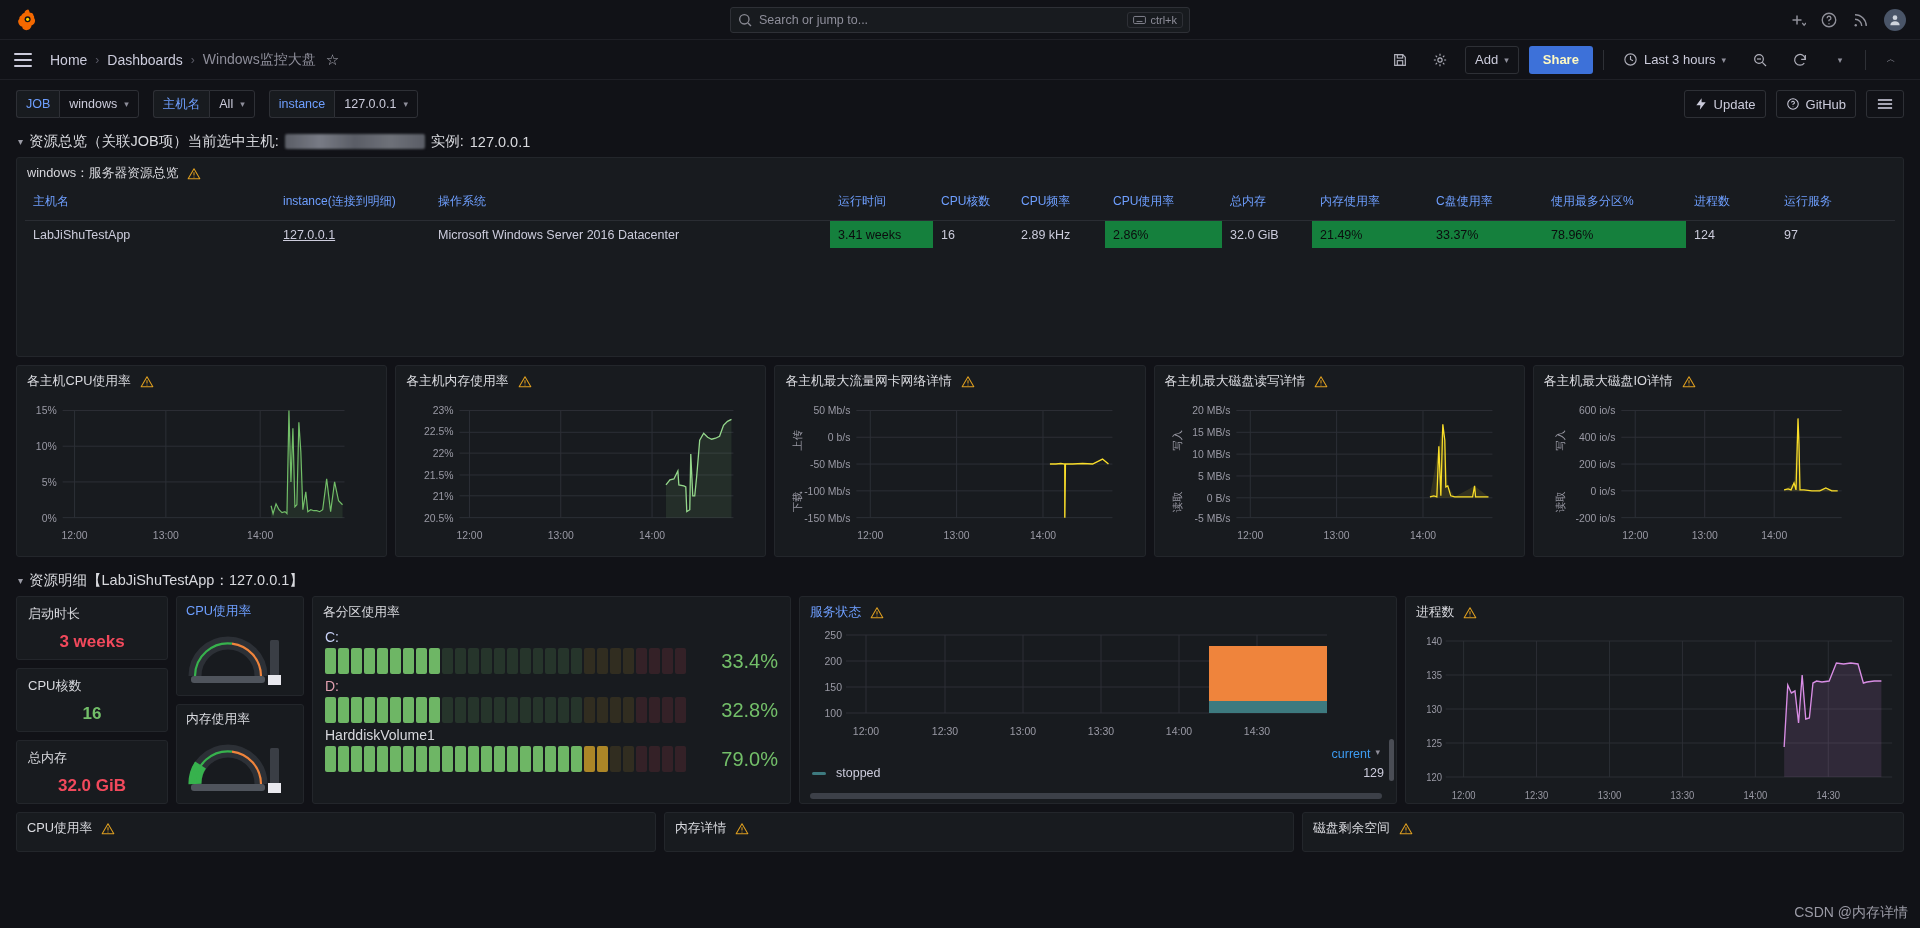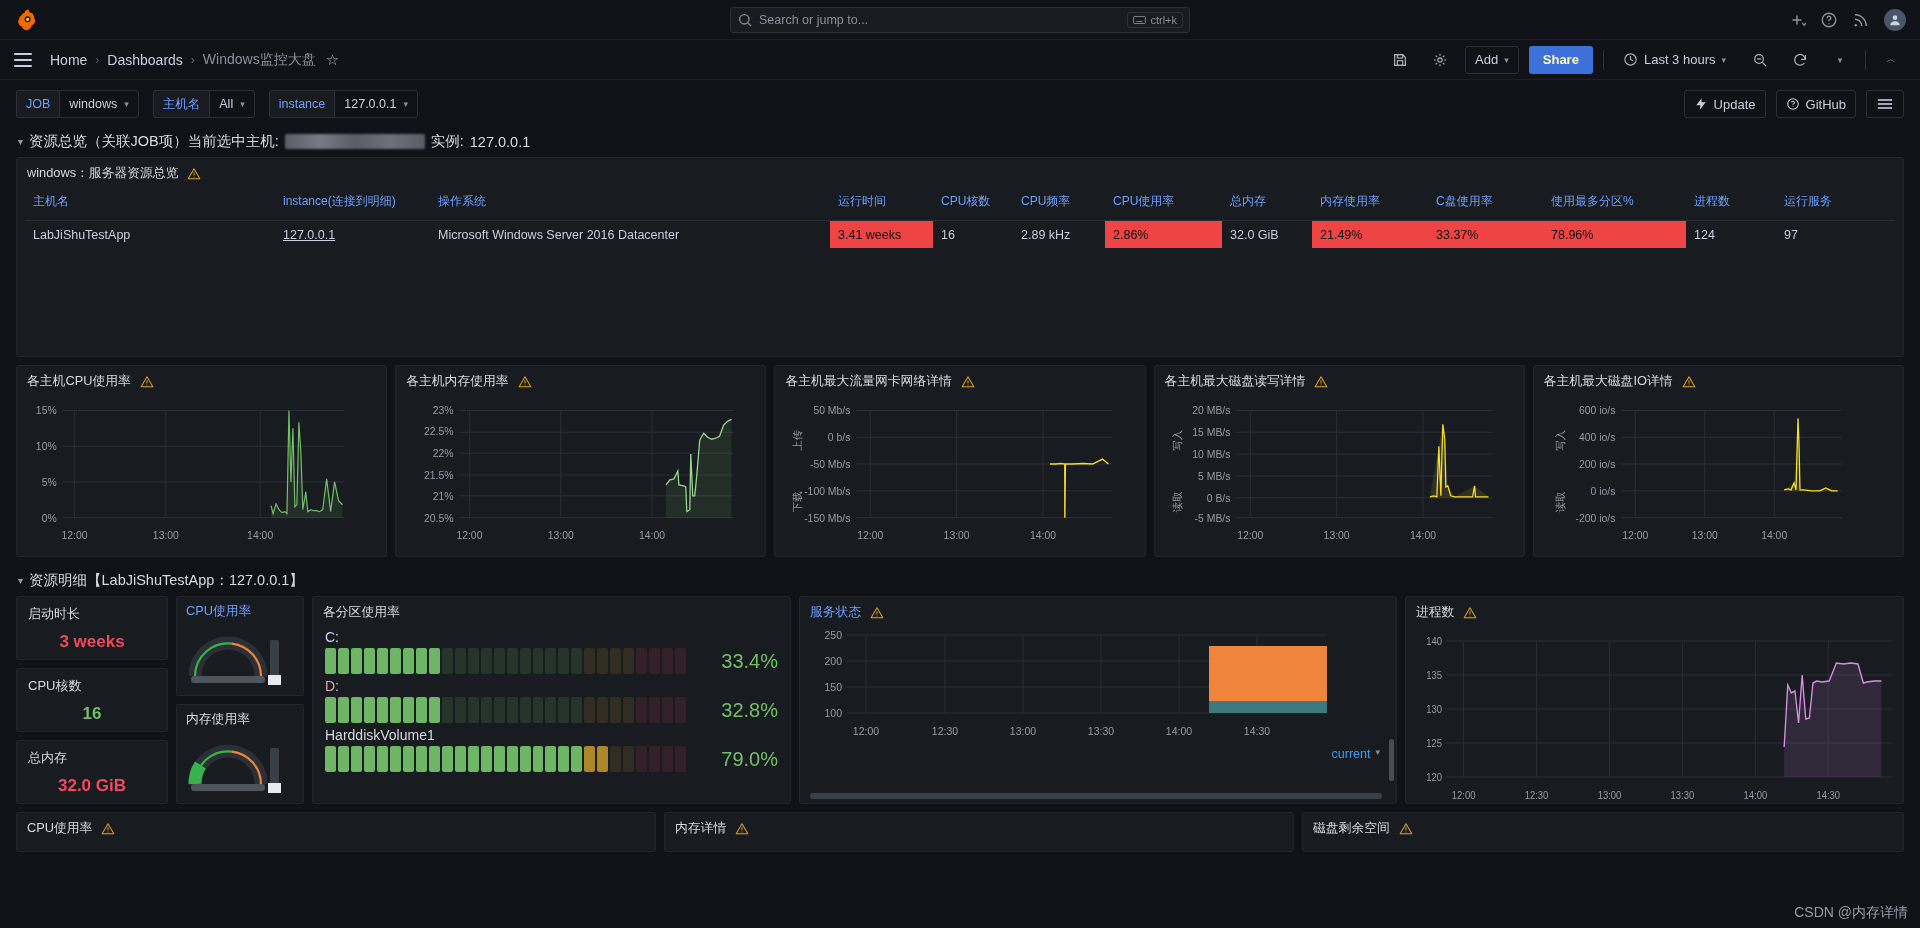--- a/index.html
+++ b/index.html
@@ -51,21 +51,21 @@
   .canvas{padding:0 16px;}
   .panel{background:#181b1f;border:1px solid #23262b;border-radius:3px;position:relative;}
   .ptitle{font-size:12.8px;color:#d8d9de;padding:7px 10px 2px 10px;display:flex;align-items:center;gap:9px;}
   .ptitle.blue{color:#6e9fff;}
   .warn{width:14px;height:14px;flex:none;}
   
   .tpanel{height:200px;margin-bottom:8px;}
   .thead{display:flex;font-size:12px;color:#6e9fff;border-bottom:1px solid #2a2d33;margin:4px 8px 0 8px;padding-bottom:5px;}
   .trow{display:flex;font-size:12.5px;color:#ccccdc;margin:0 8px;align-items:stretch;height:27px;}
   .tcell{padding:5px 8px;white-space:nowrap;overflow:hidden;display:flex;align-items:center;}
-  .tcell.green{background:#ef4444;color:#0b0c0e;font-weight:500;justify-content:flex-start;}
+  .tcell.green{background:#15803d;color:#0b0c0e;font-weight:500;justify-content:flex-start;}
   .tlink{color:#ccccdc;text-decoration:underline;}
   
   .gridrow{display:flex;gap:8px;margin-bottom:10px;}
   .gpanel{flex:1;height:192px;}
   .axis-label{font-size:10.5px;fill:#9a9aa5;}
   
   .drow{display:flex;gap:8px;align-items:stretch;}
   .statbox{background:#181b1f;border:1px solid #23262b;border-radius:3px;padding:8px 11px;}
   .statlbl{font-size:13px;color:#d8d9de;}
   .statval{font-size:17px;font-weight:600;margin-top:9px;text-align:center;}
@@ -684,20 +684,25 @@
             <line x1="379" y1="12" x2="379" y2="90"></line>
             <line x1="457" y1="12" x2="457" y2="90"></line>
         </g>
         <rect x="409" y="78" width="118" height="12" fill="#3d7a7f"></rect>
         <rect x="409" y="23" width="118" height="55" fill="#ef843c"></rect>
       </svg>
       <div style="display:flex;justify-content:flex-end;padding:0 16px 2px 0;">
         <span class="current">current</span>
         <span class="caret" style="margin-left:5px">▾</span>
       </div>
+      <div class="legrow">
+        <span class="swatch" style="background:#3d7a7f"></span>
+        <span>stopped</span>
+        <span style="margin-left:auto">129</span>
+      </div>
       <div class="scrollbar" style="top:142px;height:42px"></div>
       <div style="position:absolute;left:10px;right:14px;bottom:4px;height:6px;border-radius:3px;background:#3c4048;"></div>
     </div>
 
     <div class="panel" style="flex:1;height:208px">
       <div class="ptitle">
         <span>进程数</span>
         <svg class="warn" viewBox="0 0 24 24">
           <path d="M12 3 L22 20 H2 Z" fill="none" stroke="#e0a020" stroke-width="1.8" stroke-linejoin="round"></path>
           <line x1="12" y1="9" x2="12" y2="14.5" stroke="#e0a020" stroke-width="1.8"></line>

